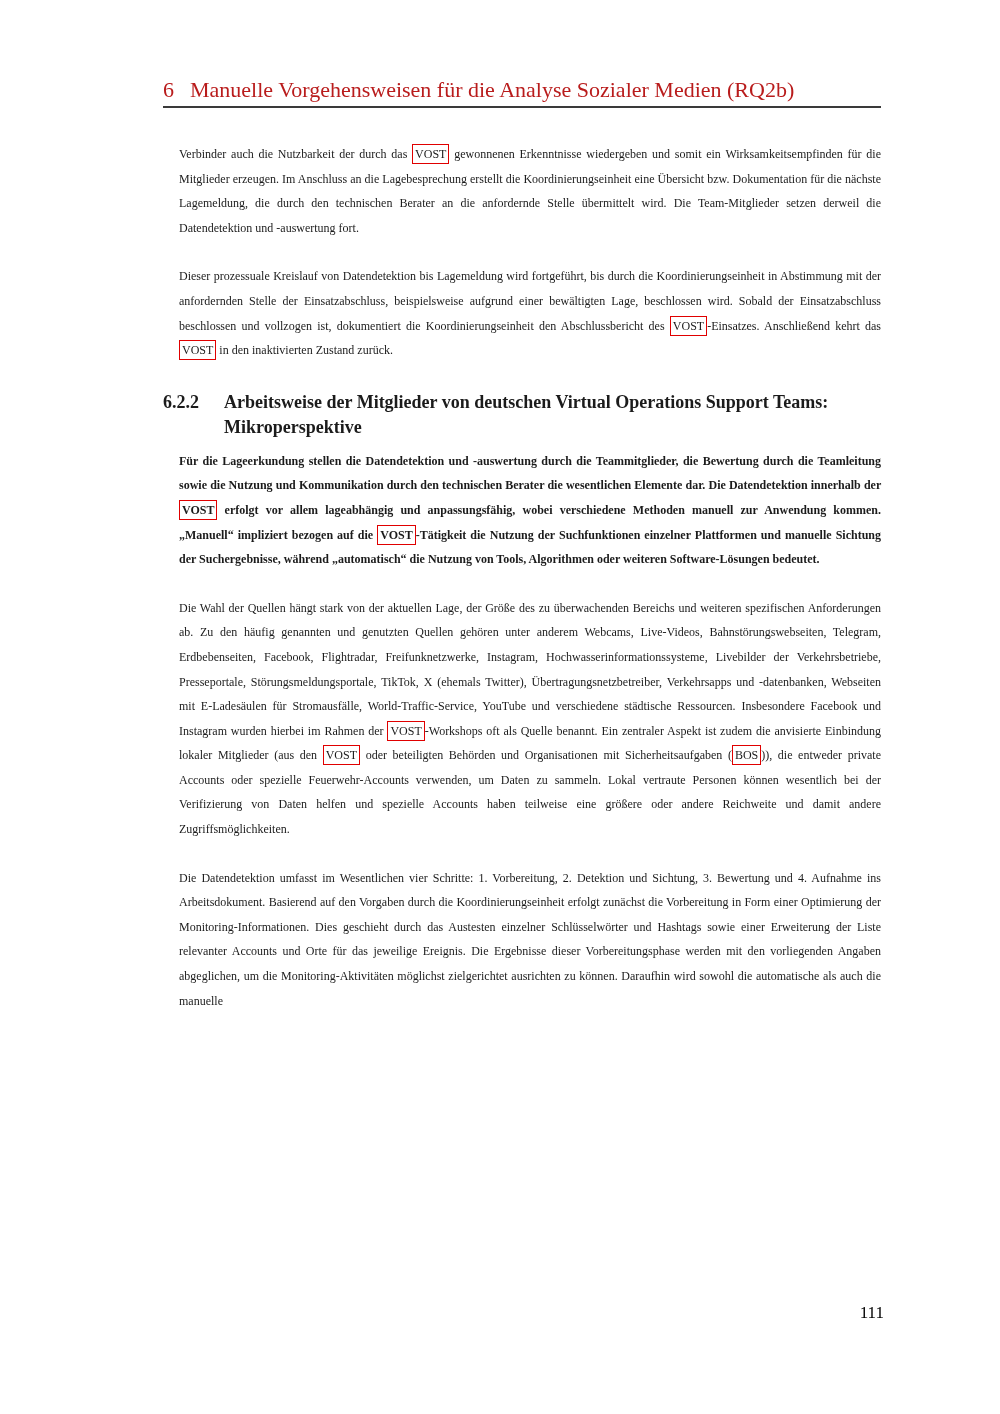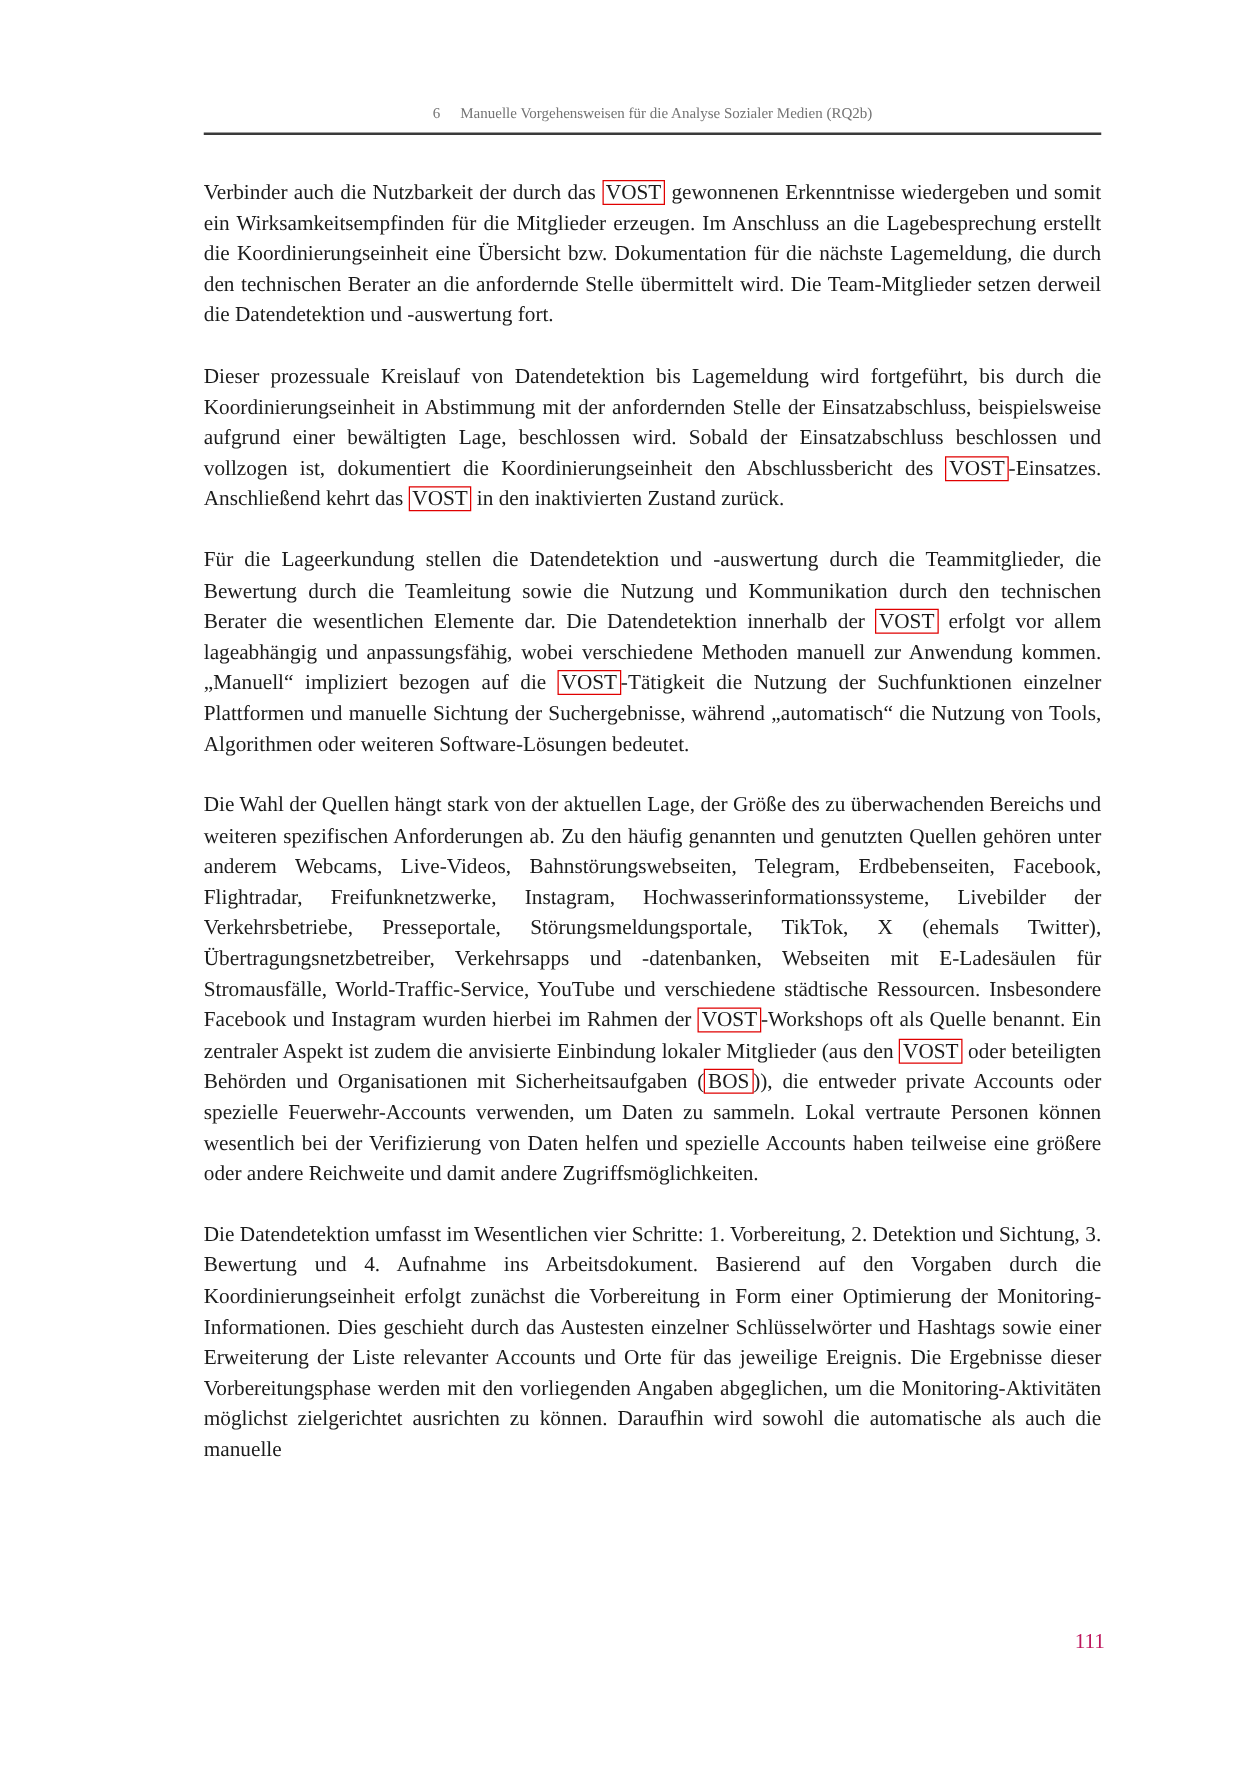--- a/index.html
+++ b/index.html
@@ -16,40 +16,40 @@
     font-family: "Liberation Serif", "DejaVu Serif", serif;
     color: #1b1b1b;
   }
   .content {
     position: absolute;
     left: 163px;
     top: 80px;
     width: 718px;
   }
   .running-header {
-    font-size: 12px;
+    font-size: 22px;
     line-height: 20px;
-    text-align: center;
-    color: #737373;
+    text-align: left;
+    color: #b91c1c;
     white-space: nowrap;
   }
   .running-header .chapter-number {
     margin-right: 16px;
   }
   .header-rule {
     margin-top: 6px;
     height: 0;
     border-bottom: 2px solid #3a3a3a;
   }
   .document-body {
     margin-top: 34px;
   }
   .body-paragraph {
-    margin: 24px 0 0 0;
-    font-size: 17px;
+    margin: 24px 0 0 16px;
+    font-size: 12px;
     line-height: 24.6px;
     text-align: justify;
     hyphens: auto;
     -webkit-hyphens: auto;
   }
   .body-paragraph:first-child {
     margin-top: 0;
   }
   .ref-box {
     display: inline-block;
@@ -74,35 +74,39 @@
   }
   .section-heading + .body-paragraph {
     margin-top: 9px;
     font-weight: bold;
   }
   .page-number {
     position: absolute;
     right: 116px;
     bottom: 91px;
     font-size: 17px;
-    color: #be185d;
+    color: #000000;
     text-align: right;
   }
 </style>
 </head>
 <body>
 
 <div class="page">
   <div class="content">
     <div class="running-header">
       <span class="chapter-number">6</span><span>Manuelle Vorgehensweisen für die Analyse Sozialer Medien (RQ2b)</span>
     </div>
     <div class="header-rule"></div>
     <div class="document-body">
         <p class="body-paragraph">Verbinder auch die Nutzbarkeit der durch das <span class="ref-box" style="border-color: rgb(224, 0, 0);">VOST</span> gewonnenen Erkenntnisse wiedergeben und somit ein Wirksamkeitsempfinden für die Mitglieder erzeugen. Im Anschluss an die Lagebesprechung erstellt die Koordinierungseinheit eine Übersicht bzw. Dokumentation für die nächste Lagemeldung, die durch den technischen Berater an die anfordernde Stelle übermittelt wird. Die Team-Mitglieder setzen derweil die Datendetektion und -auswertung fort.</p>
         <p class="body-paragraph">Dieser prozessuale Kreislauf von Datendetektion bis Lagemeldung wird fortgeführt, bis durch die Koordinierungseinheit in Abstimmung mit der anfordernden Stelle der Einsatzabschluss, beispielsweise aufgrund einer bewältigten Lage, beschlossen wird. Sobald der Einsatzabschluss beschlossen und vollzogen ist, dokumentiert die Koordinierungseinheit den Abschlussbericht des <span class="ref-box" style="border-color: rgb(224, 0, 0);">VOST</span>-Einsatzes. Anschließend kehrt das <span class="ref-box" style="border-color: rgb(224, 0, 0);">VOST</span> in den inaktivierten Zustand zurück.</p>
+        <div class="section-heading">
+          <span class="heading-number">6.2.2</span>
+          <span class="heading-text">Arbeitsweise der Mitglieder von deutschen Virtual Operations Support Teams: Mikroperspektive</span>
+        </div>
         <p class="body-paragraph">Für die Lageerkundung stellen die Datendetektion und -auswertung durch die Teammitglieder, die Bewertung durch die Teamleitung sowie die Nutzung und Kommunikation durch den technischen Berater die wesentlichen Elemente dar. Die Datendetektion innerhalb der <span class="ref-box" style="border-color: rgb(224, 0, 0);">VOST</span> erfolgt vor allem lageabhängig und anpassungsfähig, wobei verschiedene Methoden manuell zur Anwendung kommen. „Manuell“ impliziert bezogen auf die <span class="ref-box" style="border-color: rgb(224, 0, 0);">VOST</span>-Tätigkeit die Nutzung der Suchfunktionen einzelner Plattformen und manuelle Sichtung der Suchergebnisse, während „automatisch“ die Nutzung von Tools, Algorithmen oder weiteren Software-Lösungen bedeutet.</p>
         <p class="body-paragraph">Die Wahl der Quellen hängt stark von der aktuellen Lage, der Größe des zu überwachenden Bereichs und weiteren spezifischen Anforderungen ab. Zu den häufig genannten und genutzten Quellen gehören unter anderem Webcams, Live-Videos, Bahnstörungswebseiten, Telegram, Erdbebenseiten, Facebook, Flightradar, Freifunknetzwerke, Instagram, Hochwasserinformationssysteme, Livebilder der Verkehrsbetriebe, Presseportale, Störungsmeldungsportale, TikTok, X (ehemals Twitter), Übertragungsnetzbetreiber, Verkehrsapps und -datenbanken, Webseiten mit E-Ladesäulen für Stromausfälle, World-Traffic-Service, YouTube und verschiedene städtische Ressourcen. Insbesondere Facebook und Instagram wurden hierbei im Rahmen der <span class="ref-box" style="border-color: rgb(224, 0, 0);">VOST</span>-Workshops oft als Quelle benannt. Ein zentraler Aspekt ist zudem die anvisierte Einbindung lokaler Mitglieder (aus den <span class="ref-box" style="border-color: rgb(224, 0, 0);">VOST</span> oder beteiligten Behörden und Organisationen mit Sicherheitsaufgaben (<span class="ref-box" style="border-color: rgb(224, 0, 0);">BOS</span>)), die entweder private Accounts oder spezielle Feuerwehr-Accounts verwenden, um Daten zu sammeln. Lokal vertraute Personen können wesentlich bei der Verifizierung von Daten helfen und spezielle Accounts haben teilweise eine größere oder andere Reichweite und damit andere Zugriffsmöglichkeiten.</p>
         <p class="body-paragraph">Die Datendetektion umfasst im Wesentlichen vier Schritte: 1. Vorbereitung, 2. Detektion und Sichtung, 3. Bewertung und 4. Aufnahme ins Arbeitsdokument. Basierend auf den Vorgaben durch die Koordinierungseinheit erfolgt zunächst die Vorbereitung in Form einer Optimierung der Monitoring-Informationen. Dies geschieht durch das Austesten einzelner Schlüsselwörter und Hashtags sowie einer Erweiterung der Liste relevanter Accounts und Orte für das jeweilige Ereignis. Die Ergebnisse dieser Vorbereitungsphase werden mit den vorliegenden Angaben abgeglichen, um die Monitoring-Aktivitäten möglichst zielgerichtet ausrichten zu können. Daraufhin wird sowohl die automatische als auch die manuelle</p>
       </div>
   </div>
   <div class="page-number">111</div>
 </div>
 
 </body></html>

